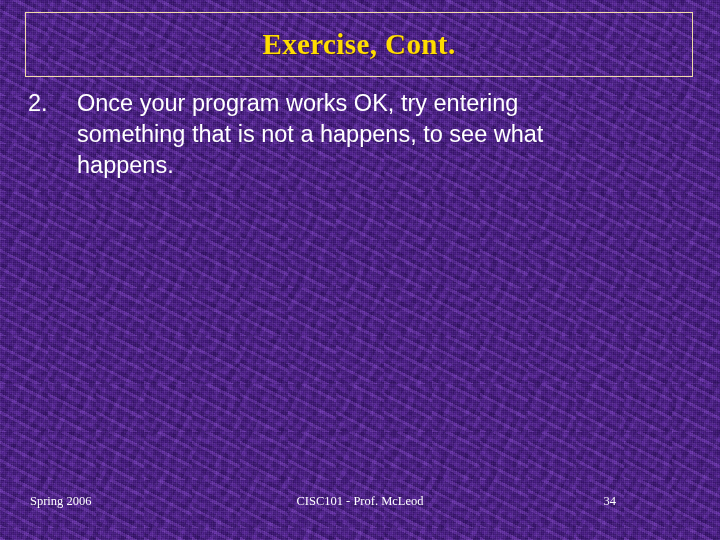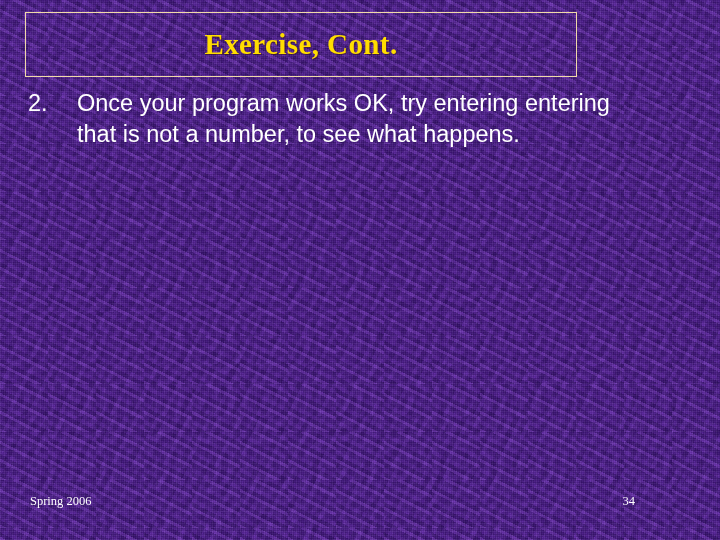--- a/index.html
+++ b/index.html
@@ -63,21 +63,21 @@
   #content {
     position: absolute;
     inset: 0;
   }
 
   
   #title-box {
     position: absolute;
     left: 25px;
     top: 12px;
-    width: 552px;
+    width: 668px;
     height: 65px;
     border: 1.5px solid #f0d9a8;
     box-sizing: border-box;
     display: flex;
     align-items: center;
     justify-content: center;
   }
   #title-text {
     font-family: "Liberation Serif", "DejaVu Serif", serif;
     font-weight: bold;
@@ -119,21 +119,20 @@
   
   #footer {
     position: absolute;
     left: 0;
     top: 492px;
     width: 644px;
     height: 22px;
     font-family: "Liberation Serif", "DejaVu Serif", serif;
     font-size: 12.5px;
     color: #ffffff;
-    padding-left: 19px;
   }
   #footer-left {
     position: absolute;
     left: 30px;
     top: 2px;
     white-space: nowrap;
   }
   #footer-center {
     position: absolute;
     left: 0;
@@ -159,23 +158,24 @@
 
   <div id="content">
 
     <div id="title-box">
       <div id="title-text">Exercise, Cont.</div>
     </div>
 
     <div id="body-area">
       <div class="bullet-row">
         <div class="bullet-marker">2.</div>
-        <div class="bullet-text">Once your program works OK, try entering entering that is not a number, to see what happens.</div>
+        <div class="bullet-text">Once your program works OK, try entering something that is not a happens, to see what happens.</div>
       </div>
     </div>
 
     <div id="footer">
       <div id="footer-left">Spring 2006</div>
+      <div id="footer-center">CISC101 - Prof. McLeod</div>
       <div id="footer-right">34</div>
     </div>
 
   </div>
 </div>
 
 </body></html>

